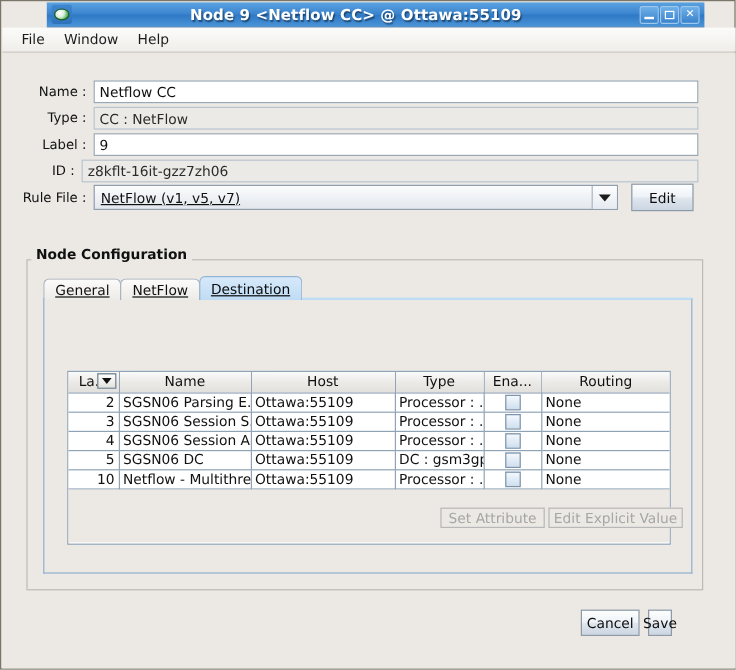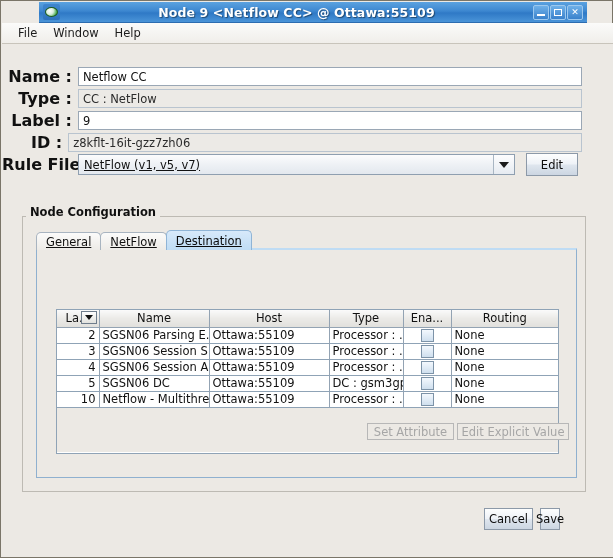--- a/index.html
+++ b/index.html
@@ -126,25 +126,24 @@
     position: absolute;
     left: 0;
     height: 19px;
     display: flex;
     align-items: center;
   }
   .form-label {
     width: 76px;
     text-align: right;
     padding-right: 6px;
-    font-size: 16px;
+    font-size: 11px;
     color: #111;
     box-sizing: border-box;
     white-space: nowrap;
-    font-weight: bold;
   }
   .tfield {
     height: 19px;
     box-sizing: border-box;
     border: 1px solid #9aa7b5;
     background: #ffffff;
     font-size: 11.5px;
     color: #111;
     padding: 1px 4px;
     line-height: 16px;

